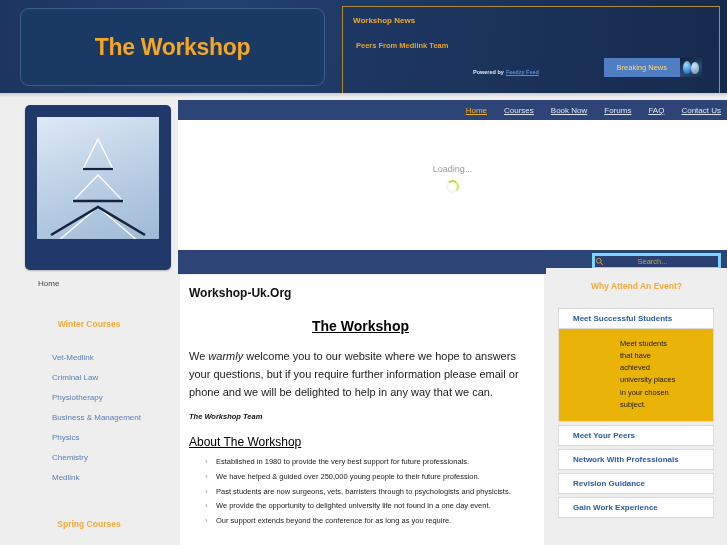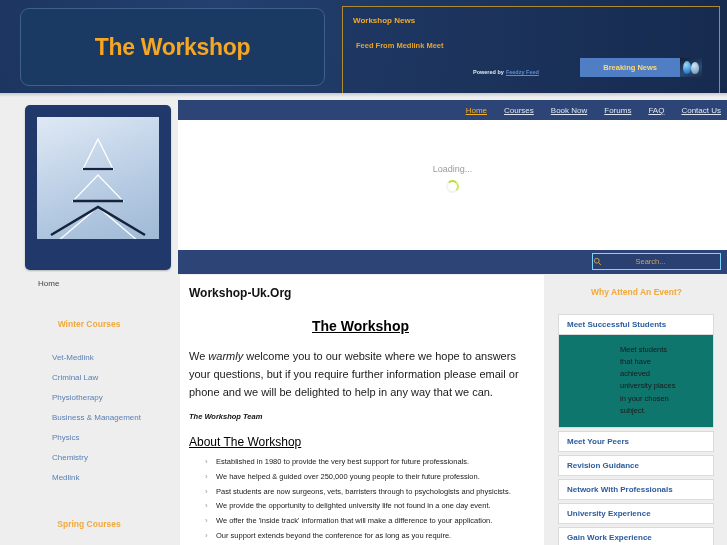--- a/index.html
+++ b/index.html
@@ -55,22 +55,22 @@
     font-size: 5.5px; font-weight: bold; color: #dfe6f0;
   }
   .powered .lnk { color: #5b8fd4; margin-left: 2px; text-decoration: underline; }
   .breaking-wrap {
     position: absolute; right: 17px; top: 51px;
     display: flex; align-items: stretch; height: 19px;
   }
   .breaking-btn {
     background: #4f7ec4;
     color: #ffd872;
-    font-size: 7.5px; font-weight: bold;
-    padding: 0 23px;
+    font-size: 7.5px; font-weight: normal;
+    padding: 0 13px;
     display: flex; align-items: center;
   }
   .breaking-icon {
     width: 22px; height: 19px;
     background: linear-gradient(160deg,#0f1d33 0%, #2c4a78 60%, #1a2c48 100%);
     position: relative; overflow: hidden;
   }
   .breaking-icon::before {
     content: ""; position: absolute; left: 3px; top: 3px;
     width: 8px; height: 13px; border-radius: 50% 50% 45% 45%;
@@ -126,21 +126,21 @@
 
   
   .search-row {
     position: absolute; left: 178px; top: 250px;
     width: 549px; height: 24px;
     background: #2d4477;
   }
   .search-box {
     position: absolute; right: 6px; top: 3px;
     width: 129px; height: 17px;
-    border: 1px solid #7dd3fc;
+    border: 3px solid #7dd3fc;
     background: #2a4070;
     display: flex; align-items: center;
   }
   .search-icon {
     width: 17px; display: flex; align-items: center; justify-content: center;
     color: #d9a63a;
   }
   .search-icon svg { display: block; }
   .search-input {
     flex: 1;
@@ -230,41 +230,41 @@
     margin-bottom: 4px;
   }
   .bullet::before {
     content: "›";
     position: absolute; left: 0; top: -1px;
     color: #9a9a9a; font-size: 8px;
   }
 
   
   .right-col {
-    position: absolute; left: 546px; top: 274px;
+    position: absolute; left: 546px; top: 268px;
     width: 181px; height: 270px;
     background: #eeeeee;
   }
   .right-heading {
     text-align: center;
     color: #f2a93b; font-size: 8.5px; font-weight: bold;
     padding-top: 13px;
   }
   .acc-list { margin: 17px 13px 0 12px; }
   .acc-item { margin-bottom: 3px; }
   .acc-head {
     background: #ffffff;
     border: 1px solid #dadada;
     color: #2b5b9e;
     font-size: 8px; font-weight: bold;
-    padding: 5px 0 5px 8px;
+    padding: 5px 0 5px 14px;
     cursor: pointer;
   }
   .acc-body {
-    background: #0f766e;
+    background: #eab308;
     border: 1px solid #dadada;
     border-top: none;
     padding: 9px 19px 10px 0;
   }
   .acc-body p {
     font-size: 7.5px; color: #1a1a1a;
     line-height: 1.62;
     width: 58px;
     margin-left: 61px;
   }
@@ -282,21 +282,21 @@
 <div id="page">
 
   <div class="banner">
 
     <div class="logo-box">
       <div class="logo-text">The Workshop</div>
     </div>
 
     <div class="news-box">
       <div class="news-title">Workshop News</div>
-      <div class="news-feed">Feed From Medlink Meet</div>
+      <div class="news-feed">Peers From Medlink Team</div>
       <div class="powered">
         <span>Powered by</span><span class="lnk">Feedzy Feed</span>
       </div>
       <div class="breaking-wrap">
         <div class="breaking-btn">Breaking News</div>
         <div class="breaking-icon"></div>
       </div>
     </div>
 
   </div>
@@ -365,51 +365,47 @@
     <div class="site-name">Workshop-Uk.Org</div>
     <div class="main-title">The Workshop</div>
     <p class="para"><span>We </span><em>warmly</em><span> welcome you to our website where we hope to answers your questions, but if you require further information please email or phone and we will be delighted to help in any way that we can.</span></p>
     <div class="team">The Workshop Team</div>
     <div class="about-title">About The Workshop</div>
     <div class="bullets">
       <div class="bullet">Established in 1980 to provide the very best support for future professionals.</div>
       <div class="bullet">We  have helped &amp;  guided over  250,000 young people to their future profession.</div>
       <div class="bullet">Past students are now surgeons, vets, barristers through to psychologists and physicists.</div>
       <div class="bullet">We provide the opportunity to delighted university life not found in a one day event.</div>
-      <div class="bullet">We offer the 'inside track' information that will make a difference to your application.</div>
       <div class="bullet">Our support extends beyond the conference for as long as you require.</div>
     </div>
   </div>
 
   <div class="right-col">
     <div class="right-heading">Why Attend An Event?</div>
     <div class="acc-list">
 
       <div class="acc-item">
         <div class="acc-head">Meet Successful Students</div>
         <div class="acc-body">
           <p>Meet students that have achieved university places in your chosen subject.</p>
         </div>
       </div>
 
       <div class="acc-item">
         <div class="acc-head">Meet Your Peers</div>
       </div>
 
       <div class="acc-item">
+        <div class="acc-head">Network With Professionals</div>
+      </div>
+
+      <div class="acc-item">
         <div class="acc-head">Revision Guidance</div>
       </div>
 
-      <div class="acc-item">
-        <div class="acc-head">Network With Professionals</div>
-      </div>
-
-      <div class="acc-item">
-        <div class="acc-head">University Experience</div>
-      </div>
 
       <div class="acc-item">
         <div class="acc-head">Gain Work Experience</div>
       </div>
 
     </div>
   </div>
 
 </div>
 

